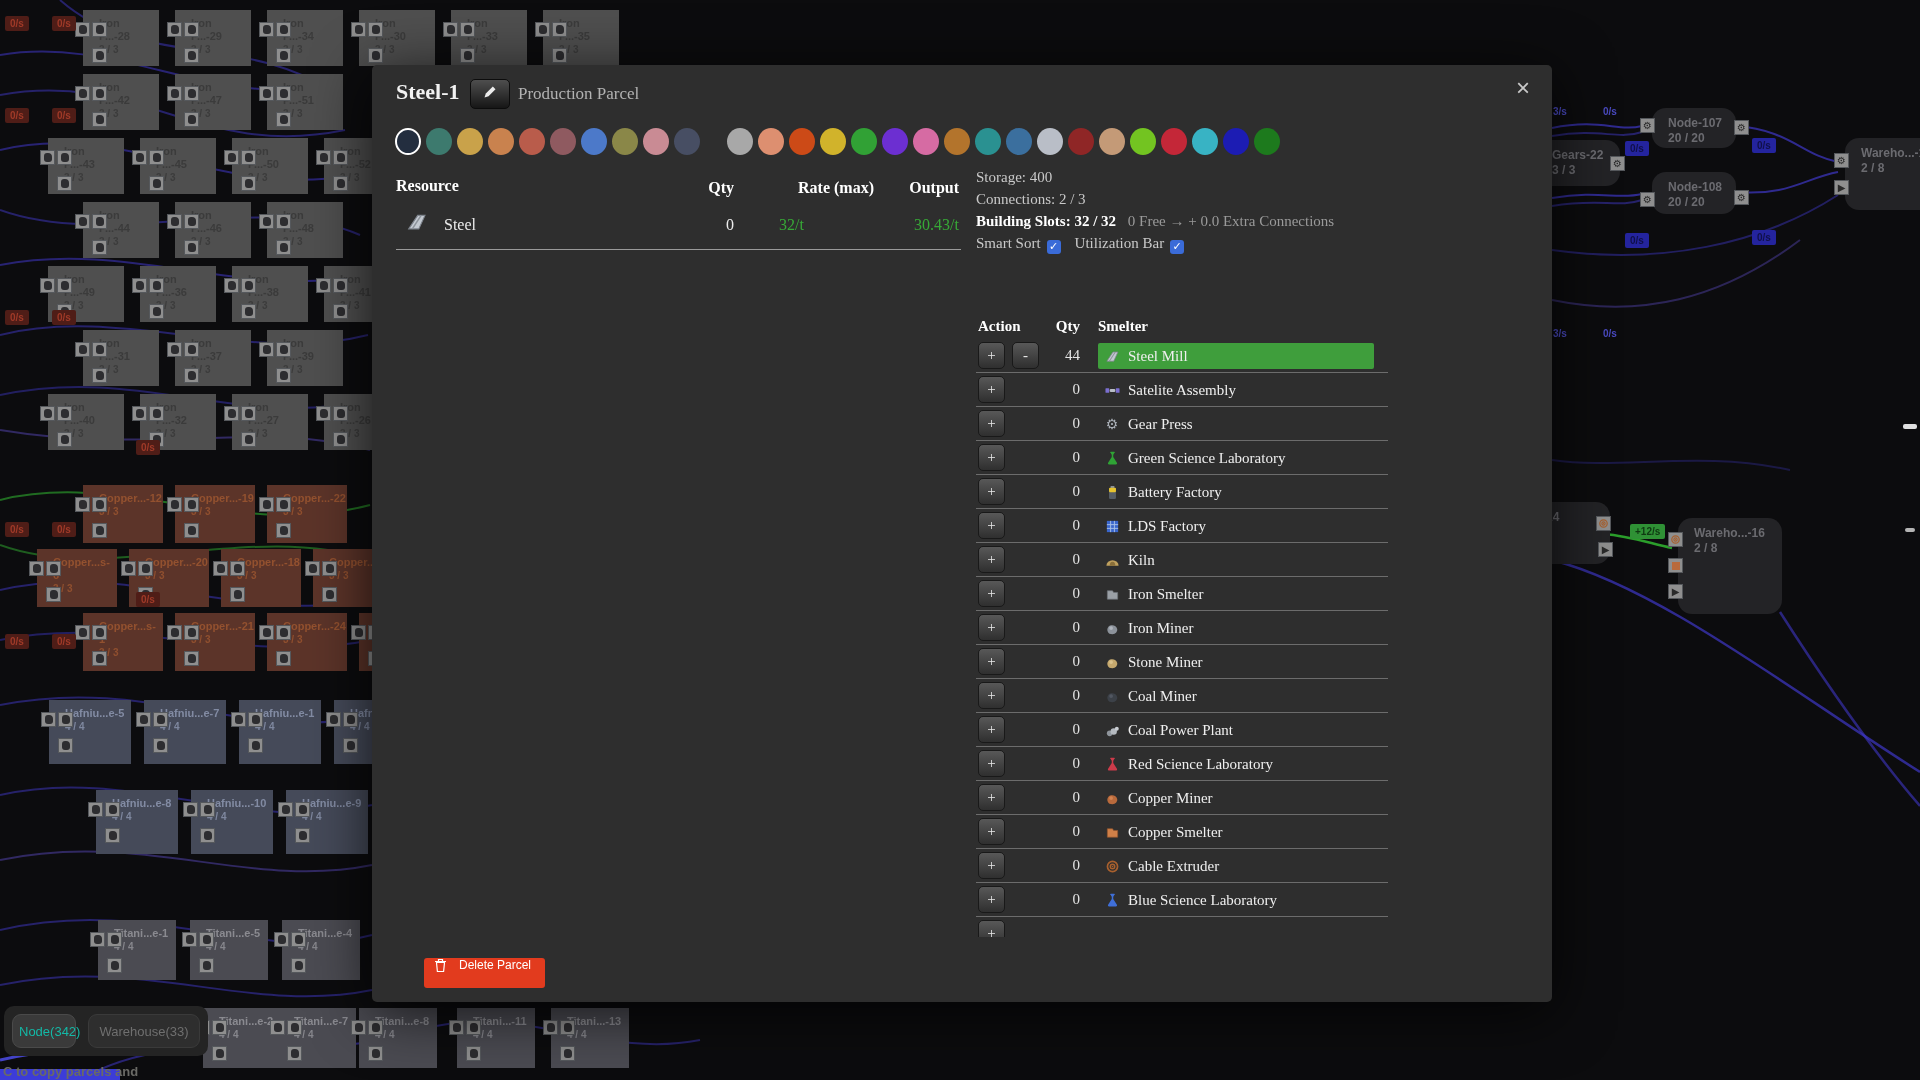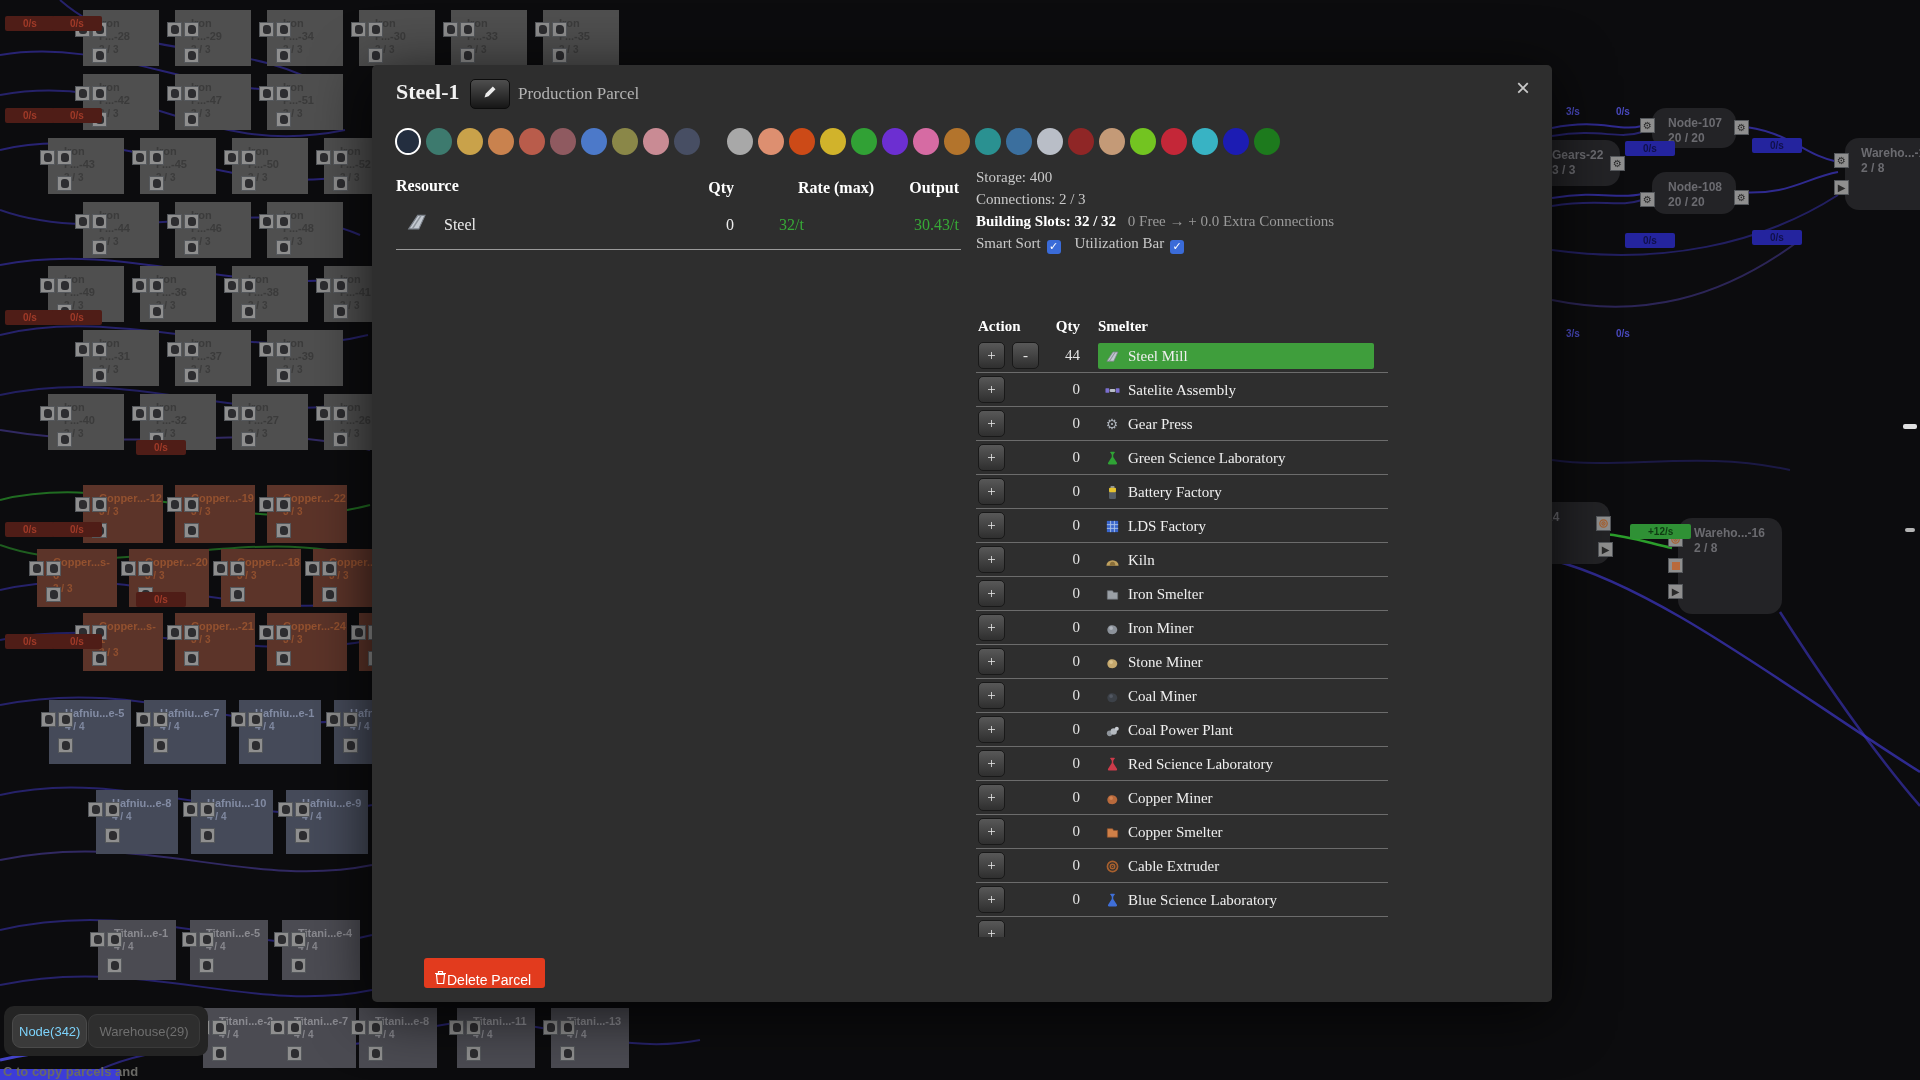--- a/index.html
+++ b/index.html
@@ -10,21 +10,21 @@
   .bgnode{position:absolute;z-index:2;box-sizing:border-box;padding:7px 6px 0 16px;
     font-family:"Liberation Sans",sans-serif;font-weight:bold;font-size:11px;line-height:13px;}
   .bgnode .sub{font-size:10px;font-weight:bold;opacity:.95;}
   .port{position:absolute;width:15px;height:15px;background:#8f8f8f;border:1px solid #55585c;z-index:3;
     display:flex;align-items:center;justify-content:center;box-sizing:border-box;}
   .port .blob{width:8px;height:9px;background:#2d2d30;border-radius:3px 4px 3px 3px;}
   .port.glyph{font-size:10px;line-height:10px;color:#2a2a2a;font-family:"DejaVu Sans",sans-serif;}
   .pill{position:absolute;z-index:2;background:#232326;border-radius:14px;box-sizing:border-box;
     padding:8px 8px 0 16px;color:#6b6b70;font-family:"Liberation Sans",sans-serif;font-weight:bold;font-size:12px;line-height:15px;}
   .chip{position:absolute;z-index:3;font-family:"Liberation Sans",sans-serif;font-weight:bold;font-size:10px;
-    line-height:13px;padding:1px 18px;border-radius:2px;}
+    line-height:13px;padding:1px 5px;border-radius:2px;}
   .dash{position:absolute;background:#e0e0e0;z-index:4;border-radius:2px;}
   #bluebar{position:absolute;left:0;top:1069px;width:120px;height:11px;background:#3c3cd8;z-index:4;}
   
   #hudpanel{position:absolute;left:4px;top:1006px;width:204px;height:50px;background:#242424;border-radius:10px;z-index:5;}
   .hudbtn{position:absolute;height:34px;border-radius:9px;border:1px solid #4a4a4a;
     font-family:"Liberation Sans",sans-serif;font-size:13px;cursor:pointer;z-index:6;}
   #hint{position:absolute;left:3px;top:1064px;color:#6a6a66;z-index:5;
     font-family:"Liberation Sans",sans-serif;font-size:13px;font-weight:bold;}
   
   #modal{position:absolute;left:372px;top:65px;width:1180px;height:937px;background:#2e2e2e;border-radius:5px;
@@ -68,22 +68,22 @@
   .b-row{position:relative;height:34px;border-bottom:1px solid rgba(160,160,160,.55);box-sizing:border-box;}
   .sq{position:absolute;top:3px;width:27px;height:27px;border-radius:5px;background:linear-gradient(#585858,#2f2f2f);
     border:1px solid #191919;color:#eaeaea;font-size:15px;line-height:15px;cursor:pointer;font-family:"Liberation Serif",serif;}
   .plus{left:2px;} .minus{left:36px;}
   .bqty{position:absolute;left:60px;top:8px;width:44px;text-align:right;font-size:15px;color:#e4e4e4;}
   .bcell{position:absolute;left:122px;top:4px;width:276px;height:26px;border-radius:2px;display:flex;align-items:center;cursor:pointer;}
   .bcell.sel{background:var(--selrow);}
   .bicon{width:16px;height:16px;margin-left:6px;display:inline-flex;align-items:center;justify-content:center;}
   .bname{margin-left:8px;font-size:15px;color:#efefef;white-space:nowrap;}
   #delbtn{position:absolute;left:52px;top:893px;height:30px;padding:0 14px 0 10px;background:var(--del);border:none;
-    border-radius:3px;color:#fff;font-family:"Liberation Sans",sans-serif;font-size:14px;cursor:pointer;
-    display:flex;align-items:flex-end;gap:0;}
+    border-radius:3px;color:#fff;font-family:"Liberation Sans",sans-serif;font-size:12px;cursor:pointer;
+    display:flex;align-items:flex-start;gap:12px;}
 </style>
 </head>
 <body>
 
 <div id="graph">
   <svg id="edges" width="1920" height="1080">
       <path d="M0,55 C120,35 210,110 340,85" stroke="#3f37c6" stroke-width="2" opacity="0.55" fill="none"></path>
       <path d="M0,95 C140,70 200,160 345,130" stroke="#3f37c6" stroke-width="2" opacity="0.5" fill="none"></path>
       <path d="M60,0 C140,70 240,30 340,95" stroke="#3f37c6" stroke-width="2" opacity="0.5" fill="none"></path>
       <path d="M0,150 C120,120 230,200 350,175" stroke="#3f37c6" stroke-width="2" opacity="0.55" fill="none"></path>
@@ -879,22 +879,22 @@
       <div class="chip" style="left: 1548px; top: 326px; background: transparent; color: rgb(74, 74, 192);">3/s</div>
       <div class="chip" style="left: 1598px; top: 326px; background: transparent; color: rgb(74, 74, 192);">0/s</div>
     </div>
 </div>
 
 <div class="dash" style="left:1903px;top:424px;width:14px;height:5px;"></div>
 <div class="dash" style="left:1905px;top:528px;width:10px;height:4px;opacity:.8;"></div>
 <div id="bluebar"></div>
 
 <div id="hudpanel"></div>
-<button class="hudbtn" style="left:12px;top:1014px;width:75px;background:#3a3a3a;color:#7dd3fc;">Node(342)</button>
-<button class="hudbtn" style="left:88px;top:1014px;width:112px;background:#2e2e2e;color:#6f6f6f;border-color:#3a3a3a;">Warehouse(29)</button>
+<button class="hudbtn" style="left:12px;top:1014px;width:64px;background:#3a3a3a;color:#14b8a6;">Node(342)</button>
+<button class="hudbtn" style="left:88px;top:1014px;width:112px;background:#2e2e2e;color:#6f6f6f;border-color:#3a3a3a;">Warehouse(33)</button>
 <div id="hint">C to copy parcels and</div>
 
 <div id="modal">
   <button id="close">×</button>
   <div id="title">Steel-1</div>
   <div id="pencil">
     <span>
       <svg width="16" height="16" viewBox="0 0 16 16">
           <path d="M2.5 13.5l1.3-4 7-7 2.7 2.7-7 7-4 1.3z" fill="#ececec"></path>
         </svg>

